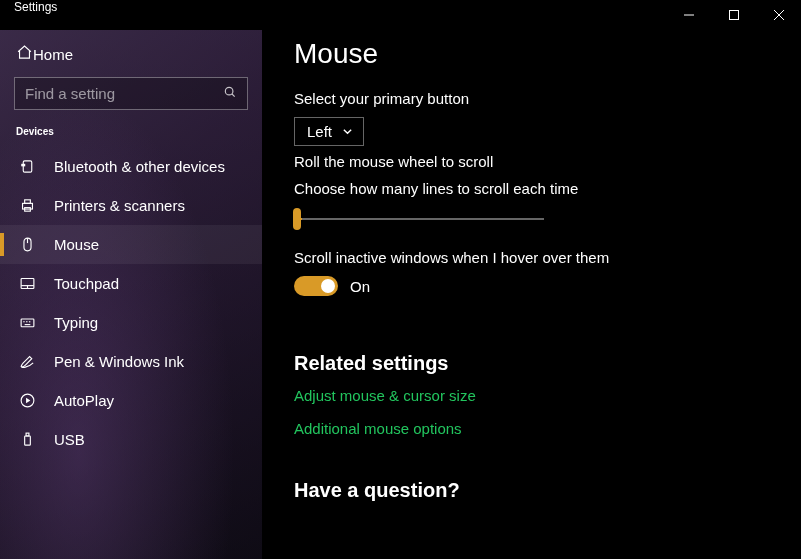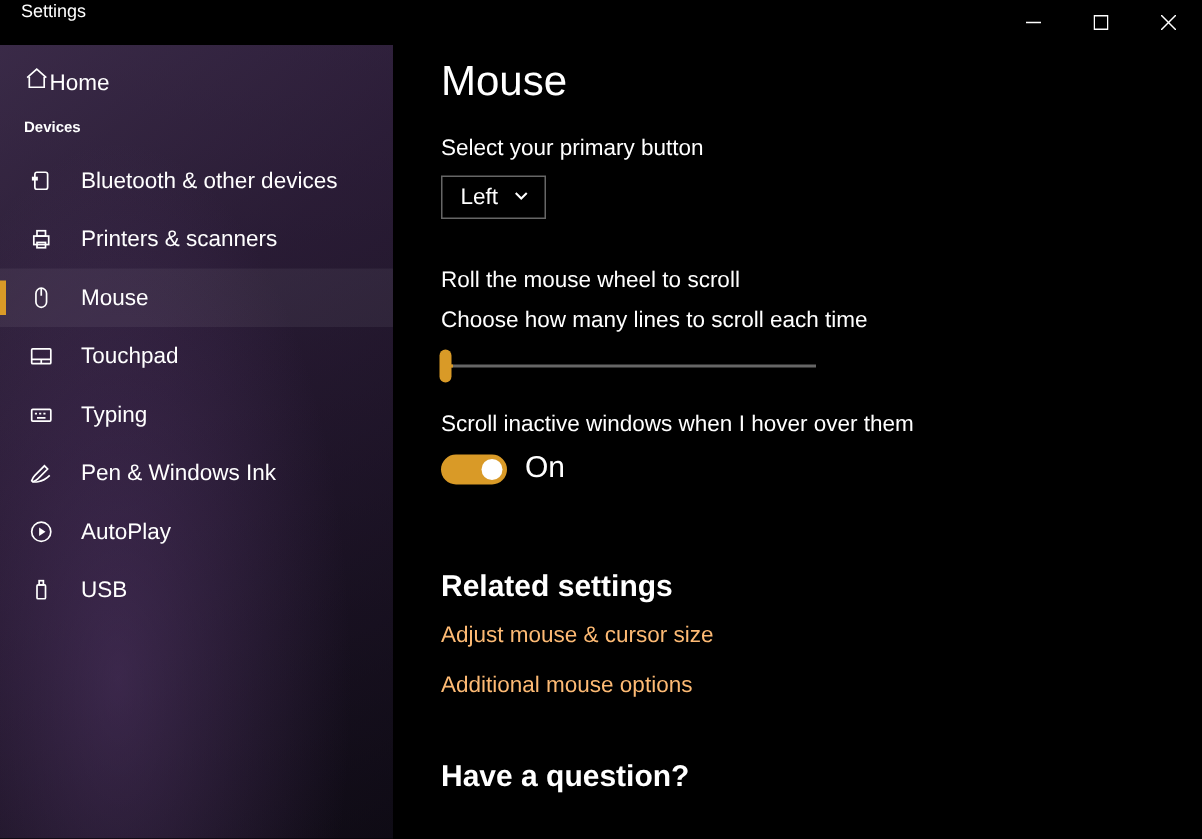--- a/index.html
+++ b/index.html
@@ -45,32 +45,32 @@
     .nav-list { display: flex; flex-direction: column; }
     .nav-item { display: flex; align-items: center; gap: 18px; padding: 11px 0 11px 18px; font-size: 15px; position: relative; }
     .nav-item .nav-icon { width: 18px; display: flex; justify-content: center; }
     .nav-item .nav-icon svg { width: 17px; height: 17px; }
     .nav-item.active::before { content:""; position:absolute; left:0; top:8px; bottom:8px; width:4px; background:#d99a27; }
     .nav-item.active { background: rgba(255,255,255,0.06); }
 
     .main { flex: 1; background: #000; padding: 8px 32px 0 32px; overflow: hidden; }
     .page-title { font-size: 28px; font-weight: 400; margin-bottom: 20px; }
     .field-label { font-size: 15px; margin-bottom: 10px; }
-    .combo { display: inline-flex; align-items: flex-end; border: 1px solid rgba(255,255,255,0.4); padding: 5px 10px 5px 12px; gap: 10px; font-size: 15px; margin-bottom: 32px; }
+    .combo { display: inline-flex; align-items: flex-end; border: 1px solid rgba(255,255,255,0.4); padding: 5px 10px 5px 12px; gap: 10px; font-size: 15px; margin-bottom: 7px; }
     .combo .chev svg { width: 11px; height: 11px; }
     .slider-row { width: 250px; height: 24px; position: relative; margin-bottom: 18px; }
     .slider-track { position:absolute; top:50%; left:0; right:0; height:2px; background:#666; transform:translateY(-50%); }
     .slider-fill { position:absolute; top:50%; left:0; width:8px; height:2px; background:#d99a27; transform:translateY(-50%); }
     .slider-thumb { position:absolute; top:50%; left:3px; width:8px; height:22px; background:#d99a27; border-radius:4px; transform:translate(-50%,-50%); }
     .toggle-row { display:flex; align-items:center; gap:12px; margin-bottom:30px; }
     .toggle { width:44px; height:20px; background:#d99a27; border-radius:10px; position:relative; }
     .toggle-knob { position:absolute; right:3px; top:3px; width:14px; height:14px; background:#fff; border-radius:50%; }
-    .toggle-label { font-size:20px; }
+    .toggle-label { font-size:15px; }
     .sub-heading { font-size:20px; font-weight:600; margin-bottom:12px; }
-    .link { color:#fdba74; font-size:15px; margin-bottom:16px; display:block; }
+    .link { color:#22c55e; font-size:15px; margin-bottom:16px; display:block; }
     .spacer-lg { height: 26px; }
   </style>
 </head>
 <body>
 
 <div class="titlebar">
   <div class="titlebar-left">
     <span class="titlebar-title">Settings</span>
   </div>
   <div class="titlebar-controls">
@@ -98,20 +98,31 @@
     <div class="home-row">
       <span class="home-icon">
         <svg viewBox="0 0 24 24" fill="none" stroke="#fff" stroke-width="1.6">
             <path d="M3 11 12 3l9 8"></path>
             <path d="M5 10v10h14V10"></path>
           </svg>
       </span>
       <span class="home-label">Home</span>
     </div>
 
+    <div class="search-wrap">
+      <div class="search-box">
+        <input class="search-input" placeholder="Find a setting" style="">
+        <span class="search-icon">
+          <svg viewBox="0 0 24 24" fill="none" stroke="#fff" stroke-width="2">
+              <circle cx="10.5" cy="10.5" r="6.5"></circle>
+              <line x1="20" y1="20" x2="15" y2="15"></line>
+            </svg>
+        </span>
+      </div>
+    </div>
 
     <div class="section-title">Devices</div>
 
     <nav class="nav-list">
 
       <div class="nav-item">
         <span class="nav-icon">
           <svg viewBox="0 0 24 24" fill="none" stroke="#fff" stroke-width="1.6">
               <rect x="6" y="4" width="12" height="16" rx="2"></rect>
               <rect x="4" y="9" width="4" height="2" fill="#fff"></rect>

